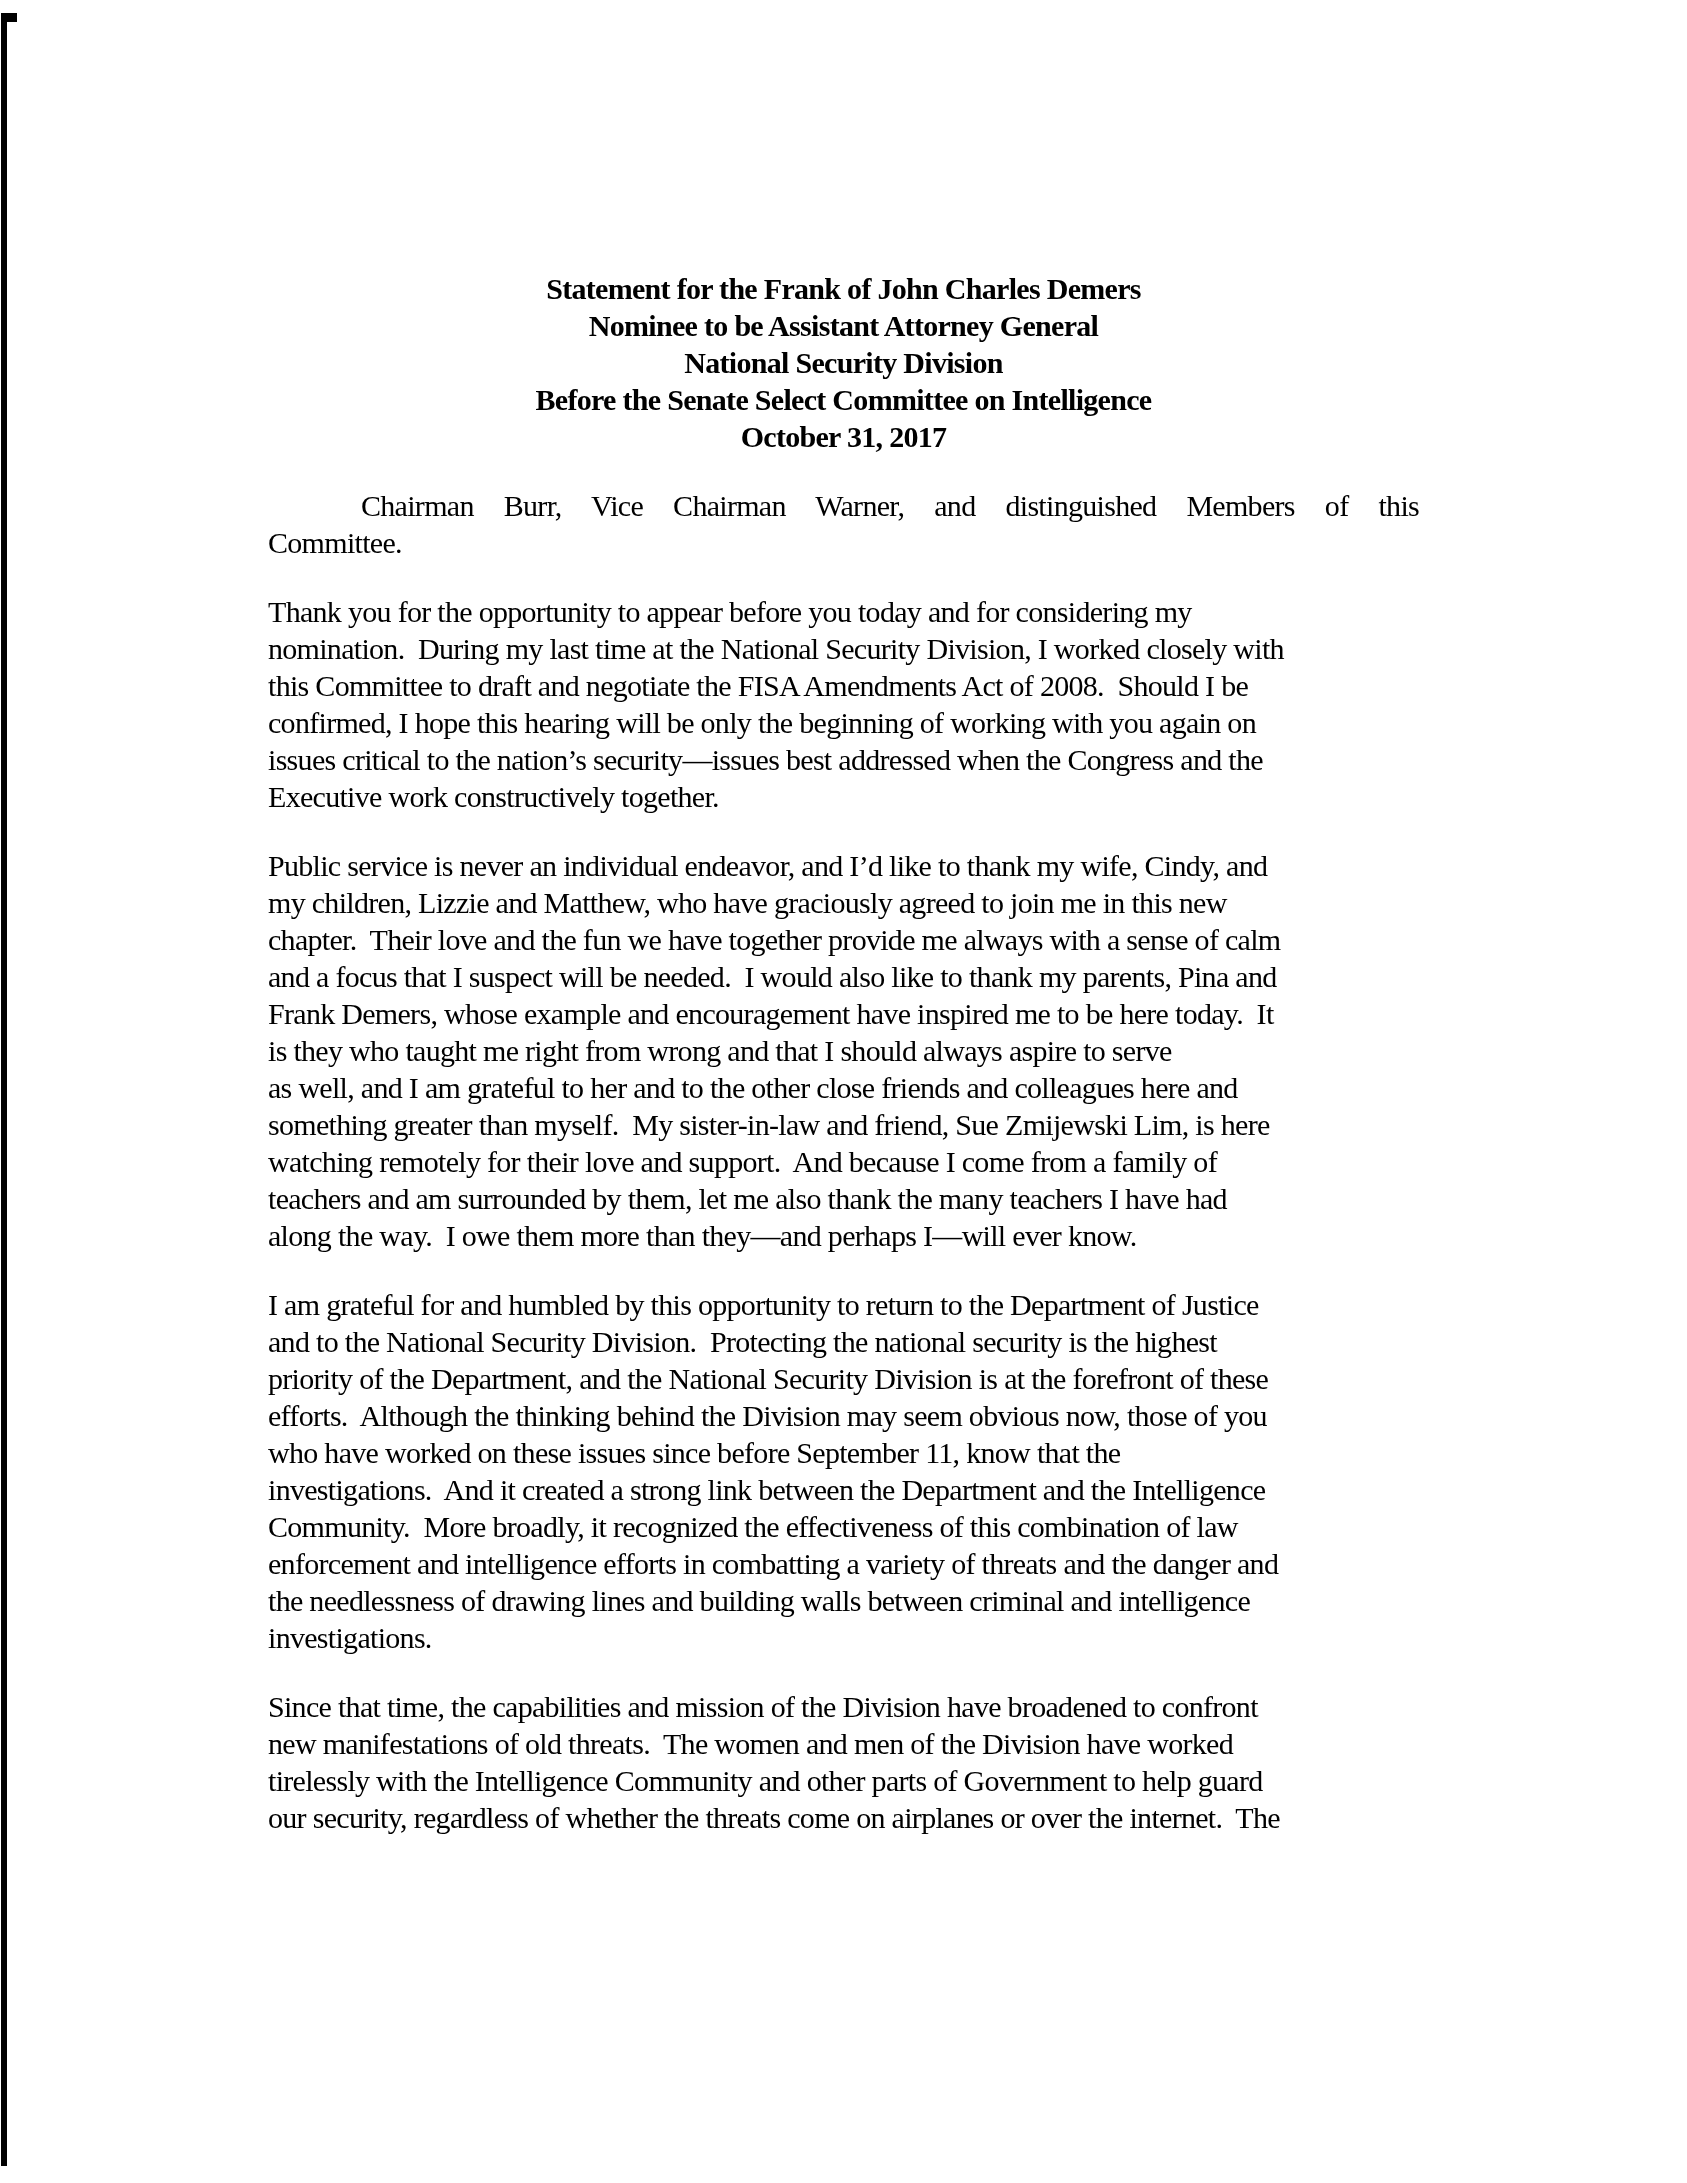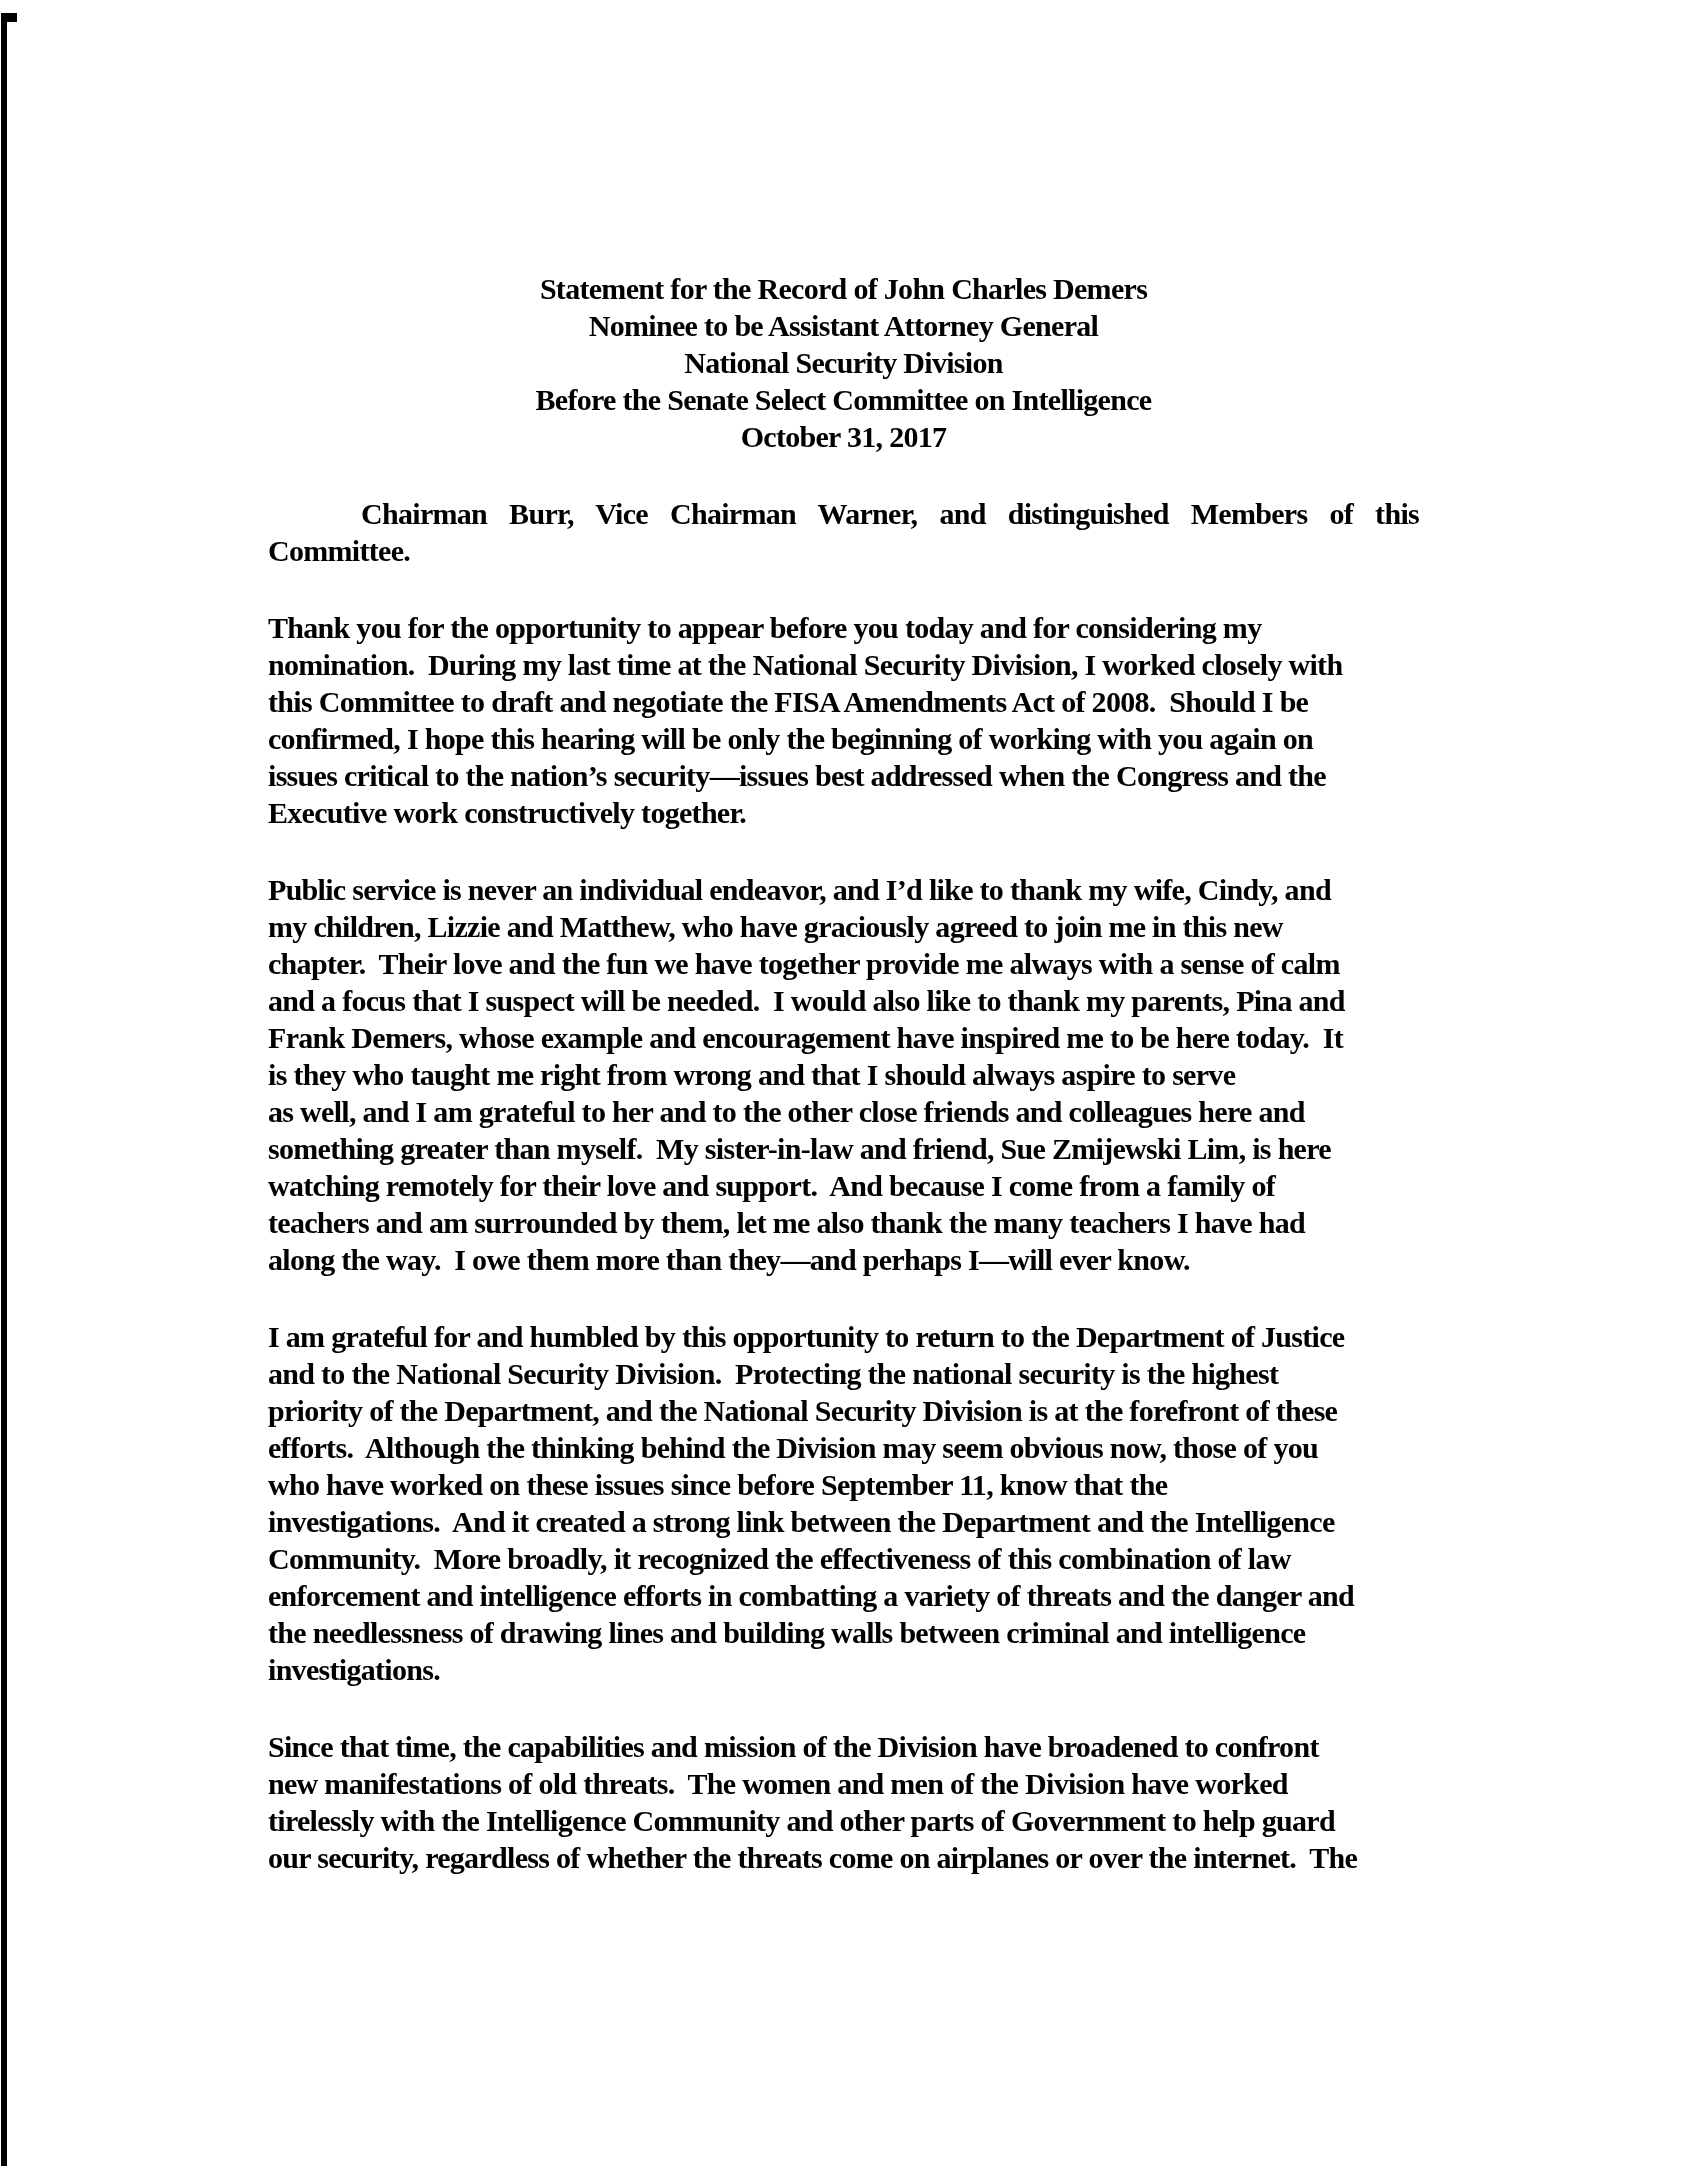--- a/index.html
+++ b/index.html
@@ -43,22 +43,21 @@
     letter-spacing: -0.7px;
   }
   .title {
     text-align: center;
     font-weight: bold;
   }
   .title-line {
     white-space: pre;
   }
   .para {
-    margin-top: 40px;
-    font-weight: bold;
+    margin-top: 32px;
   }
   .line {
     white-space: pre;
   }
   
   .para-first .line:first-child {
     white-space: normal;
     text-indent: 93px;
     text-align: justify;
     text-align-last: justify;
@@ -68,21 +67,21 @@
 <body>
 
 <div class="page">
 
   <div class="scan-bar"></div>
   <div class="scan-bar-notch"></div>
 
   <div class="content">
 
     <div class="title">
-      <div class="title-line">Statement for the Record of John Charles Demers</div>
+      <div class="title-line">Statement for the Frank of John Charles Demers</div>
       <div class="title-line">Nominee to be Assistant Attorney General</div>
       <div class="title-line">National Security Division</div>
       <div class="title-line">Before the Senate Select Committee on Intelligence</div>
       <div class="title-line">October 31, 2017</div>
     </div>
 
     <div class="para para-first">
         <div class="line">Chairman Burr, Vice Chairman Warner, and distinguished Members of this</div>
         <div class="line">Committee.</div>
       </div>

